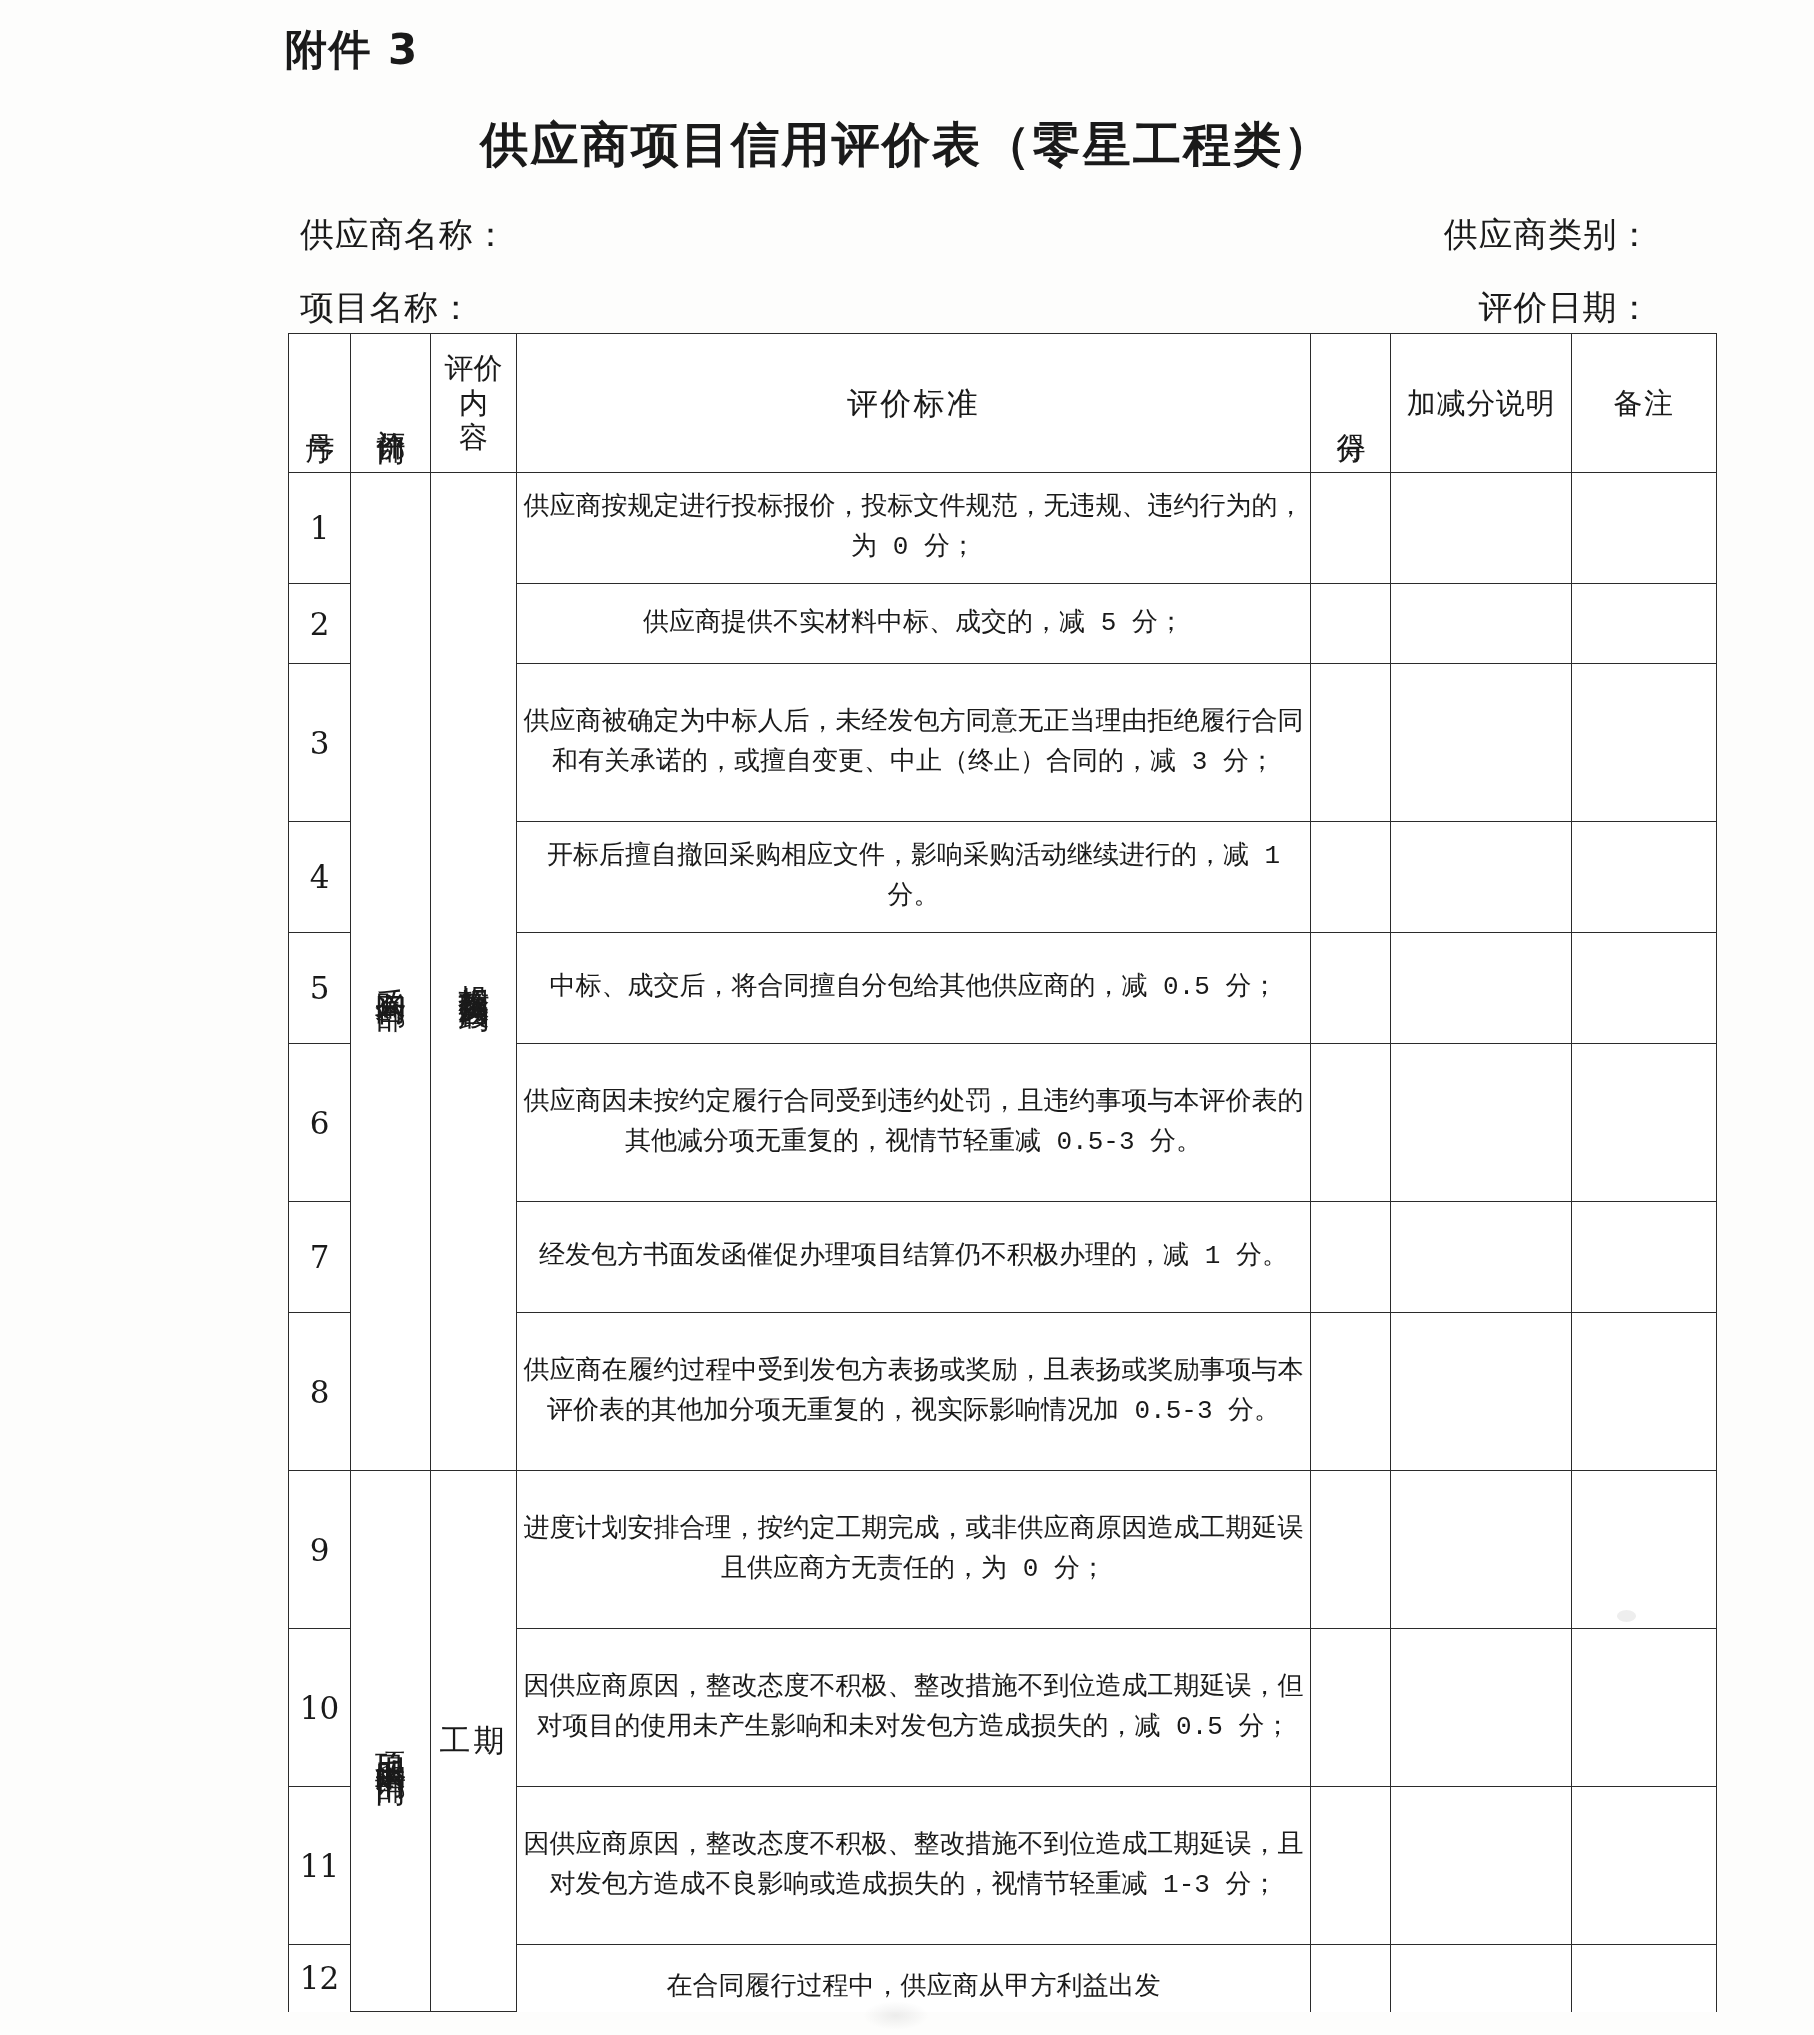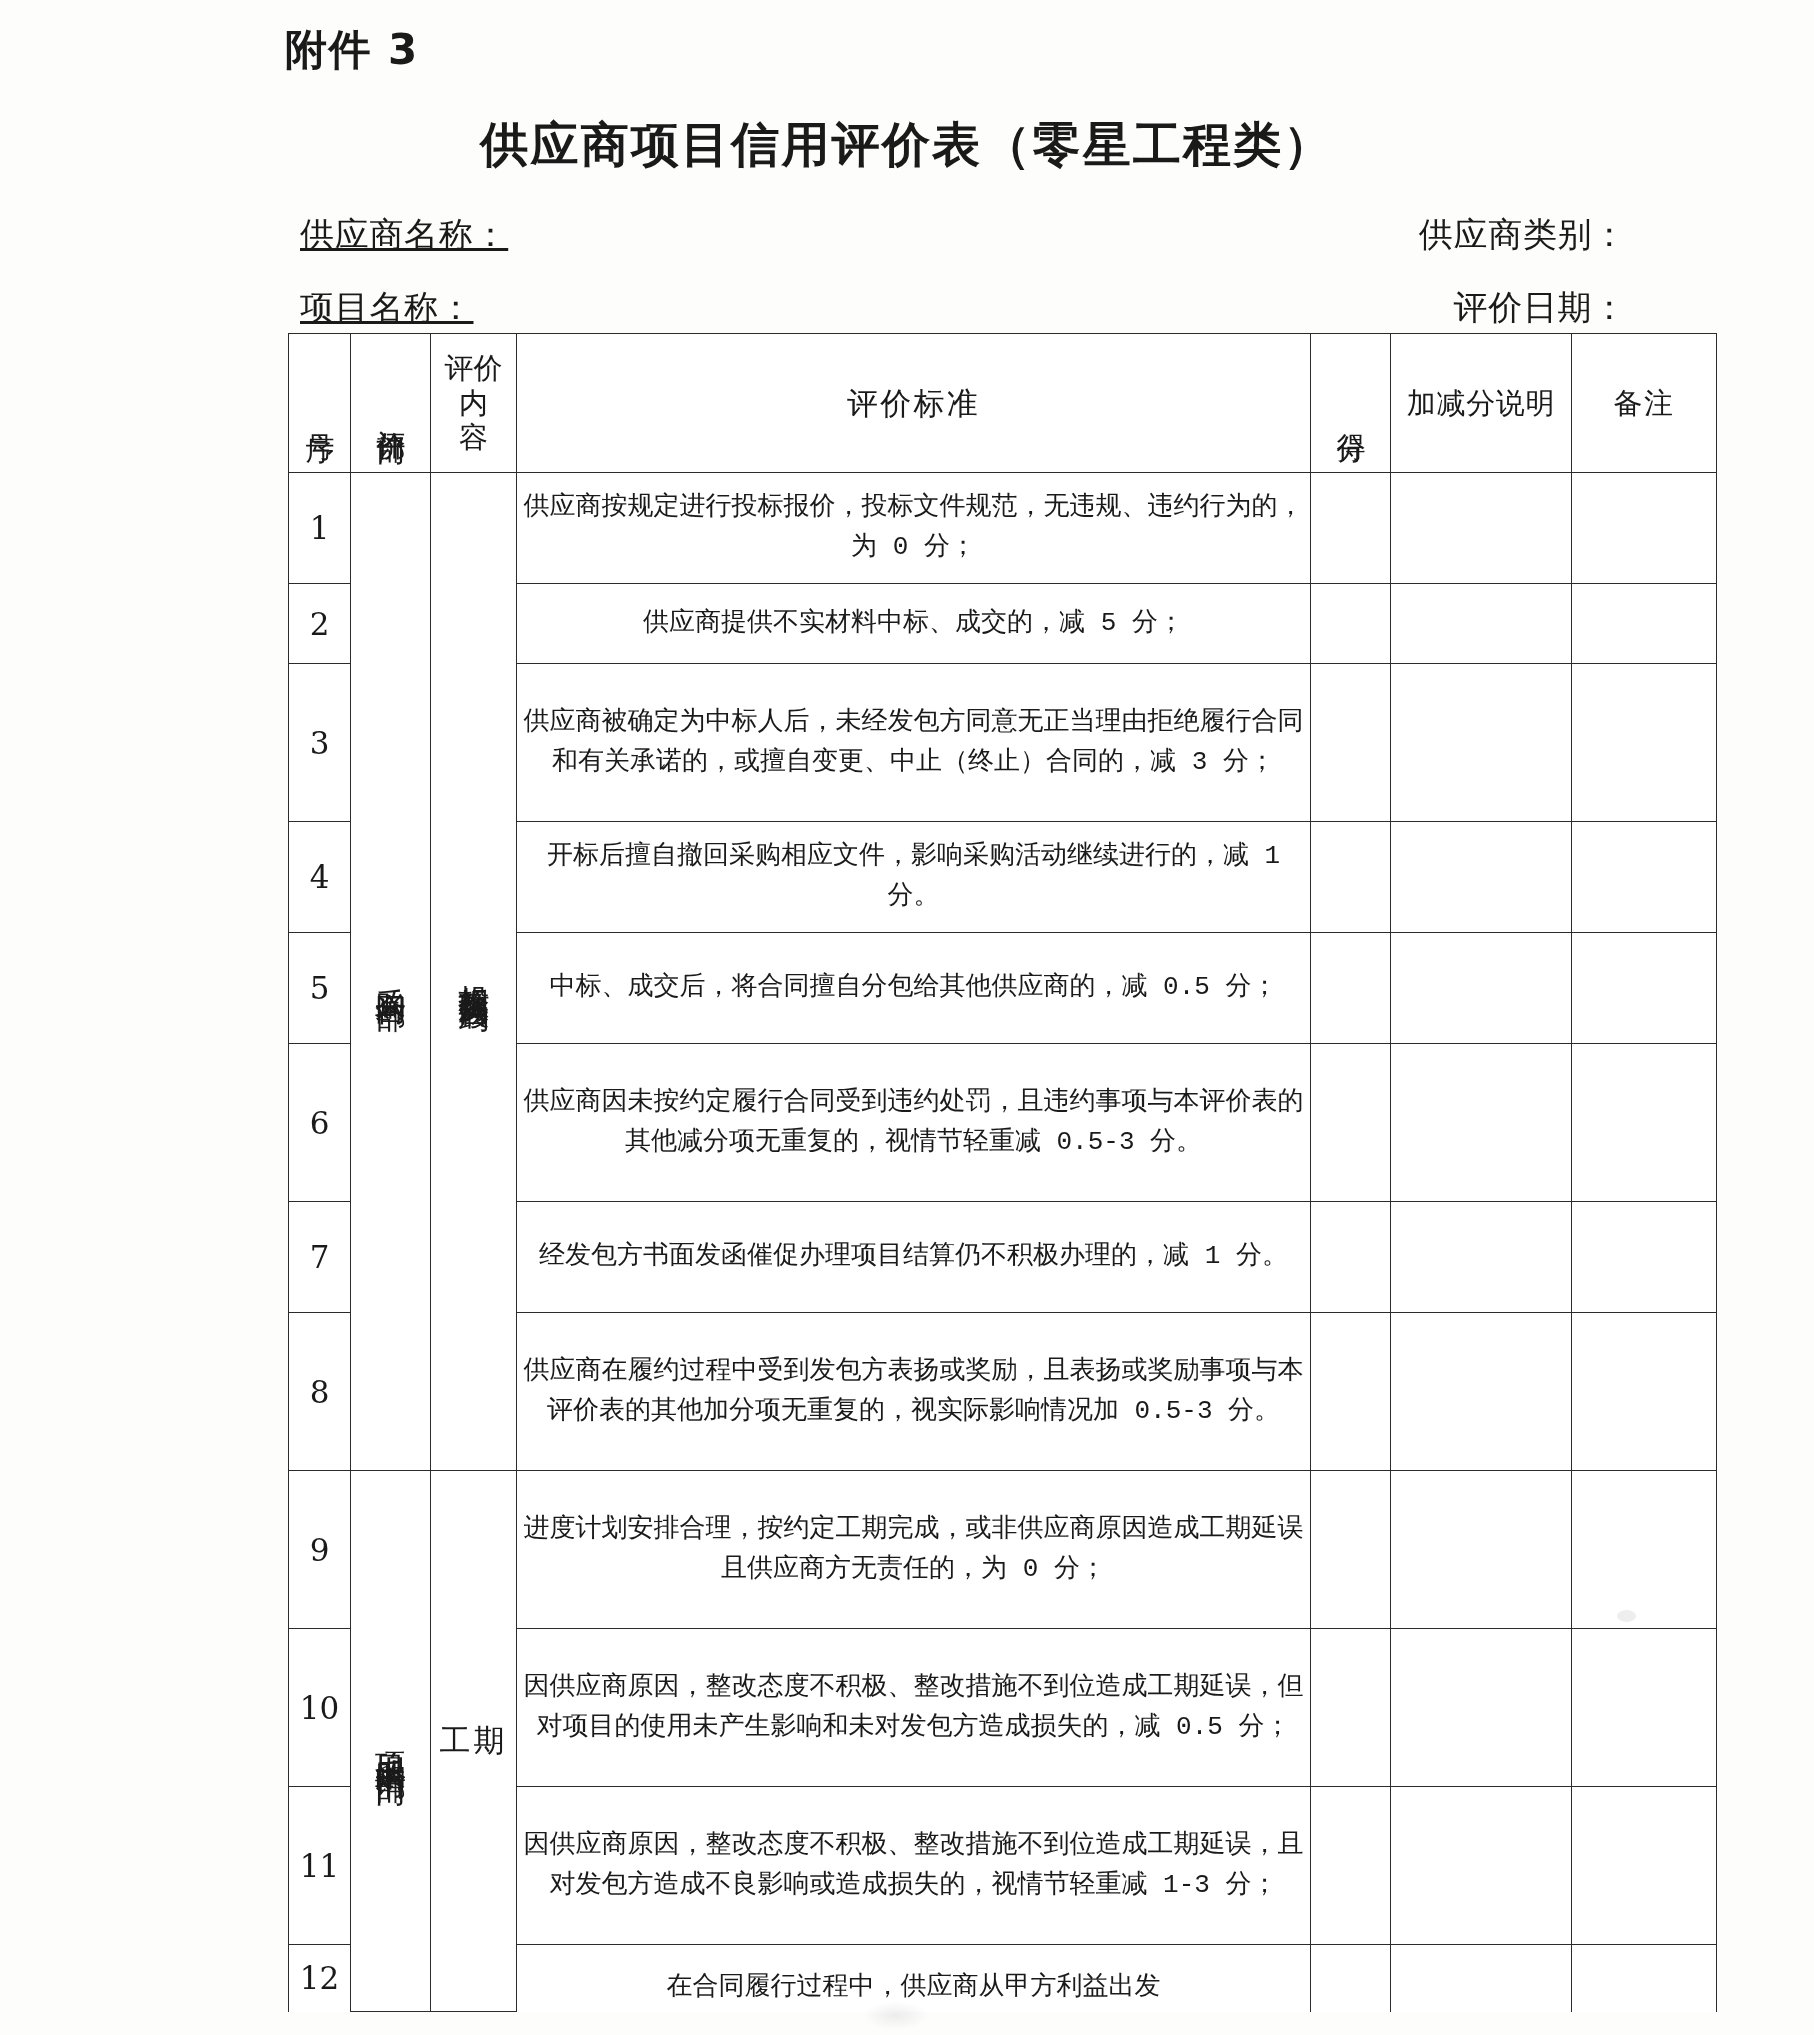--- a/index.html
+++ b/index.html
@@ -45,22 +45,22 @@
     position: absolute;
     left: 300px;
     width: 1416px;
     display: flex;
     justify-content: space-between;
     font-size: 34px;
     letter-spacing: 0.7px;
   }
   .meta-row.r1 { top: 212px; }
   .meta-row.r2 { top: 285px; gap: 7px; }
-  .meta-left  { text-align: center; text-decoration: underline; }
-  .meta-right { margin-right: 89px; }
+  .meta-left  { text-align: center; }
+  .meta-right { margin-right: 64px; }
 
   
   .tbl-wrap {
     position: absolute;
     left: 288px;
     top: 333px;
     width: 1428px;
   }
   table.grid {
     border-collapse: collapse;

